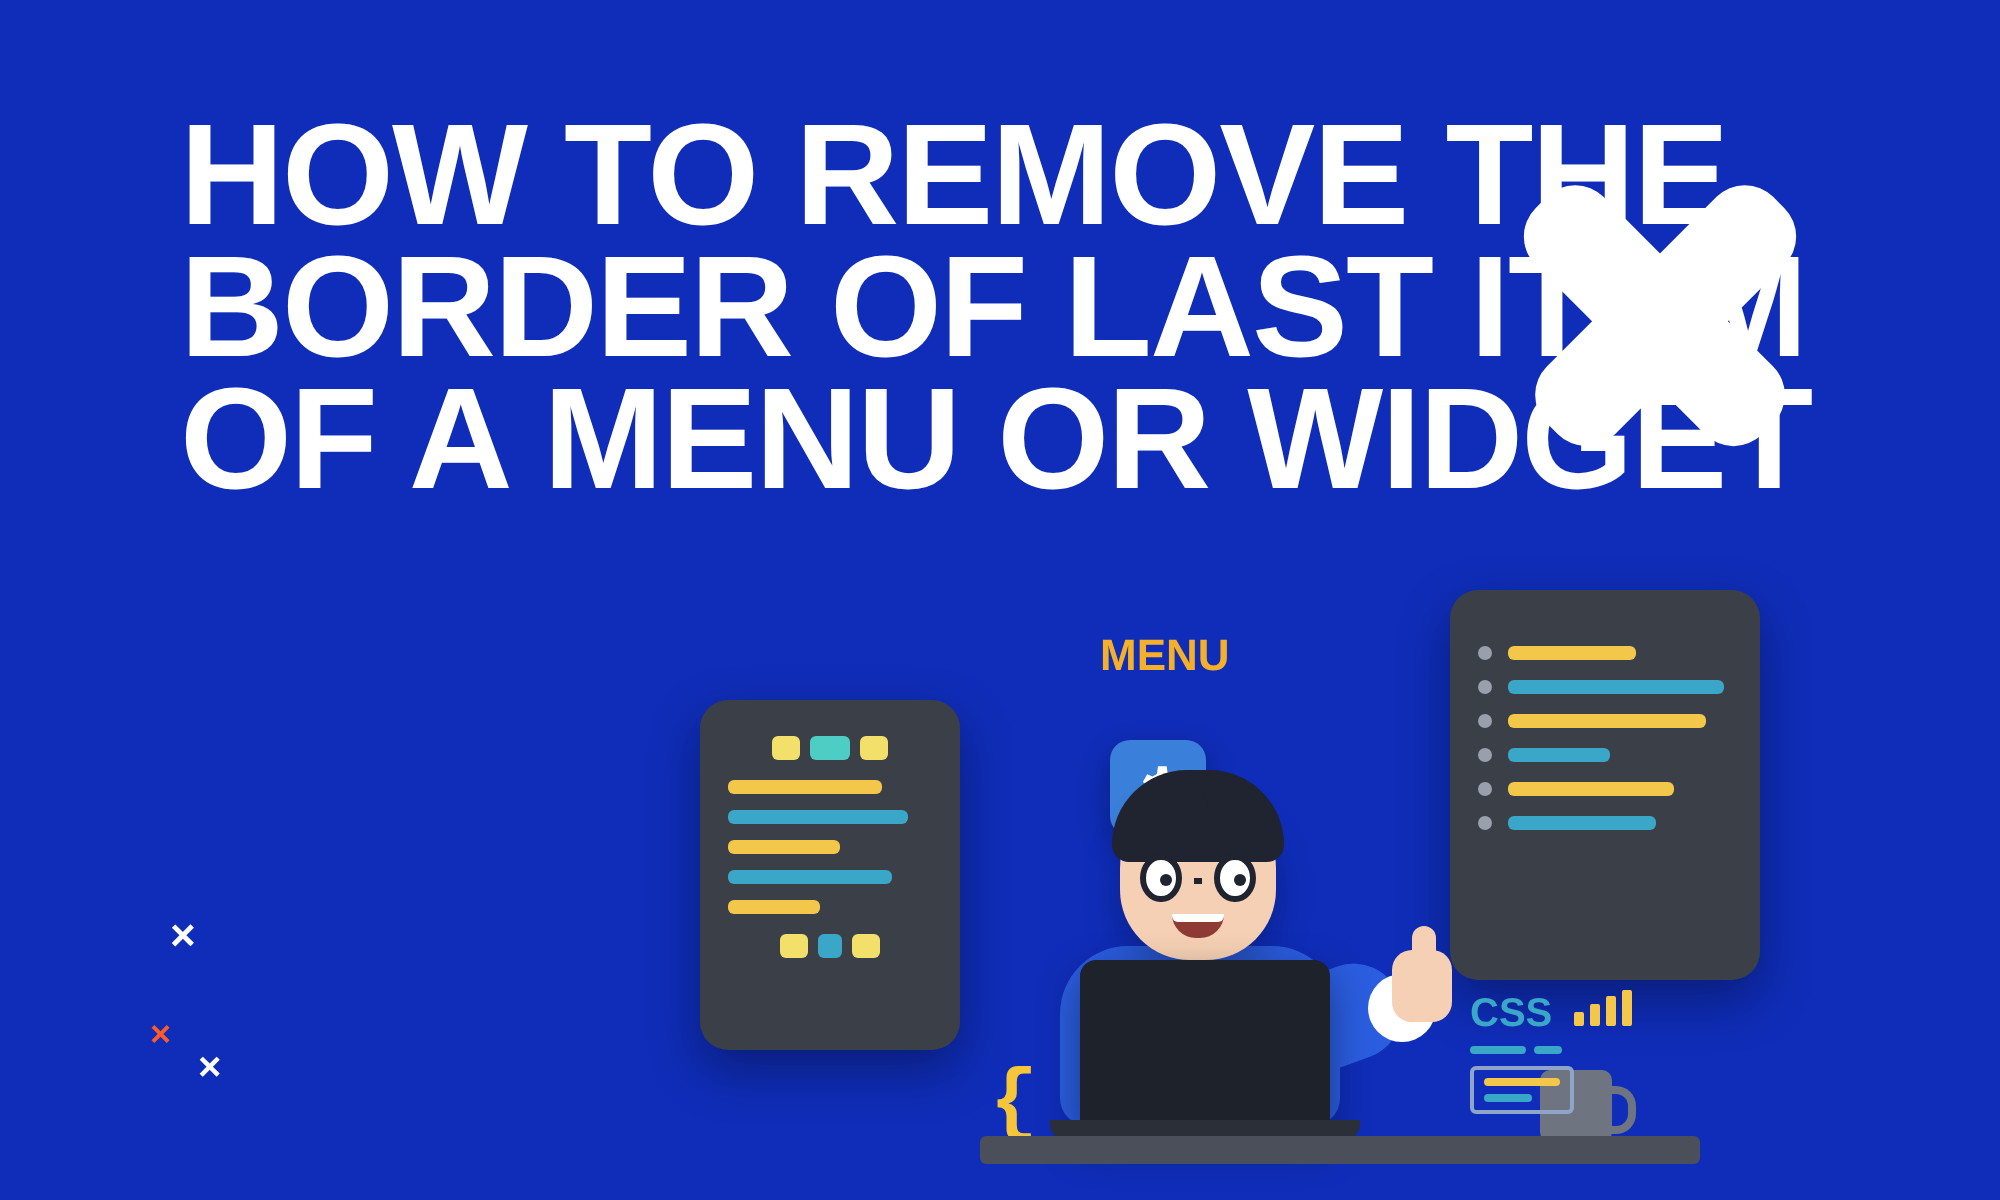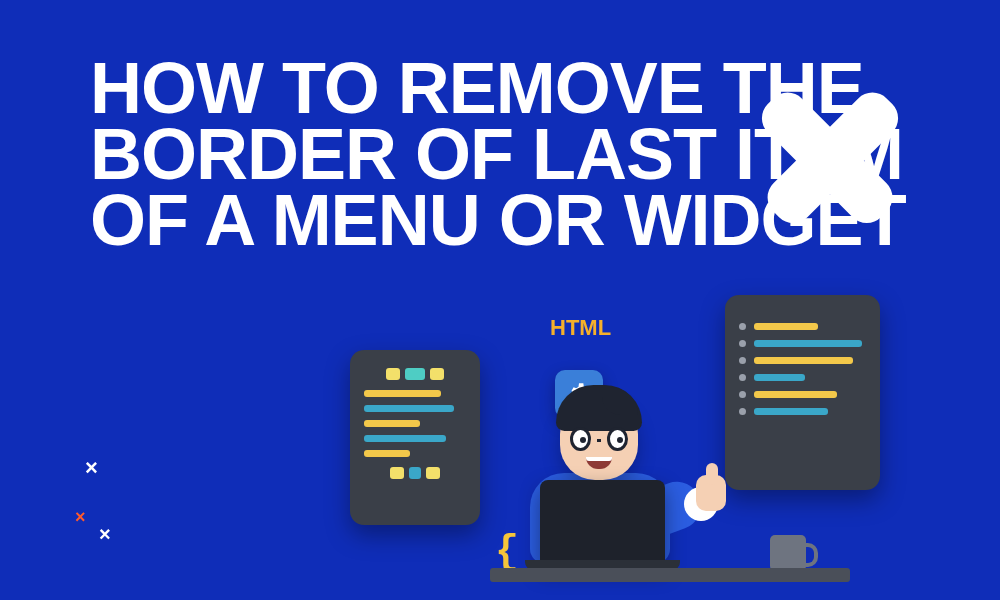--- a/index.html
+++ b/index.html
@@ -347,21 +347,21 @@
     <div class="row">
         <span class="dot"></span>
         <span class="bar cl-y" style="max-width:65%"></span>
       </div>
     <div class="row">
         <span class="dot"></span>
         <span class="bar cl-t" style="max-width:58%"></span>
       </div>
   </div>
 
-  <div class="html-label">HTML</div>
+  <div class="html-label">MENU</div>
 
   <div class="gear-box">
     <svg width="26" height="26" viewBox="0 0 24 24" fill="#fff">
       <path d="M12 8a4 4 0 100 8 4 4 0 000-8zm9 4a7.9 7.9 0 00-.1-1.2l2.1-1.6-2-3.5-2.5 1a8 8 0 00-2-1.2L16 2h-4l-.5 3.5a8 8 0 00-2 1.2l-2.5-1-2 3.5 2.1 1.6A7.9 7.9 0 007 12c0 .4 0 .8.1 1.2L5 14.8l2 3.5 2.5-1c.6.5 1.3.9 2 1.2L12 22h4l.5-3.5c.7-.3 1.4-.7 2-1.2l2.5 1 2-3.5-2.1-1.6c.1-.4.1-.8.1-1.2z"></path>
     </svg>
   </div>
 
   <div class="braces">{ }</div>
 
   <div class="person">
@@ -379,15 +379,32 @@
         </div>
       <div class="mouth"></div>
     </div>
   </div>
 
   <div class="laptop-screen"></div>
   <div class="laptop-base"></div>
 
   <div class="mug"></div>
 
+  <div class="css-tag">
+    <span class="css-text">CSS</span>
+    <span class="css-bars">
+      <span style="height:7px"></span>
+        <span style="height:11px"></span>
+        <span style="height:15px"></span>
+        <span style="height:18px"></span>
+    </span>
+    <div class="css-underline">
+        <span style="width:28px"></span>
+        <span style="width:14px"></span>
+      </div>
+    <div class="css-demo">
+      <div class="stripe" style="width:38px;background:#f3c84a;margin-bottom:4px"></div>
+      <div class="stripe" style="width:24px;background:#3aa7c9"></div>
+    </div>
+  </div>
 
   <div class="desk"></div>
 </div>
 
 </body></html>

